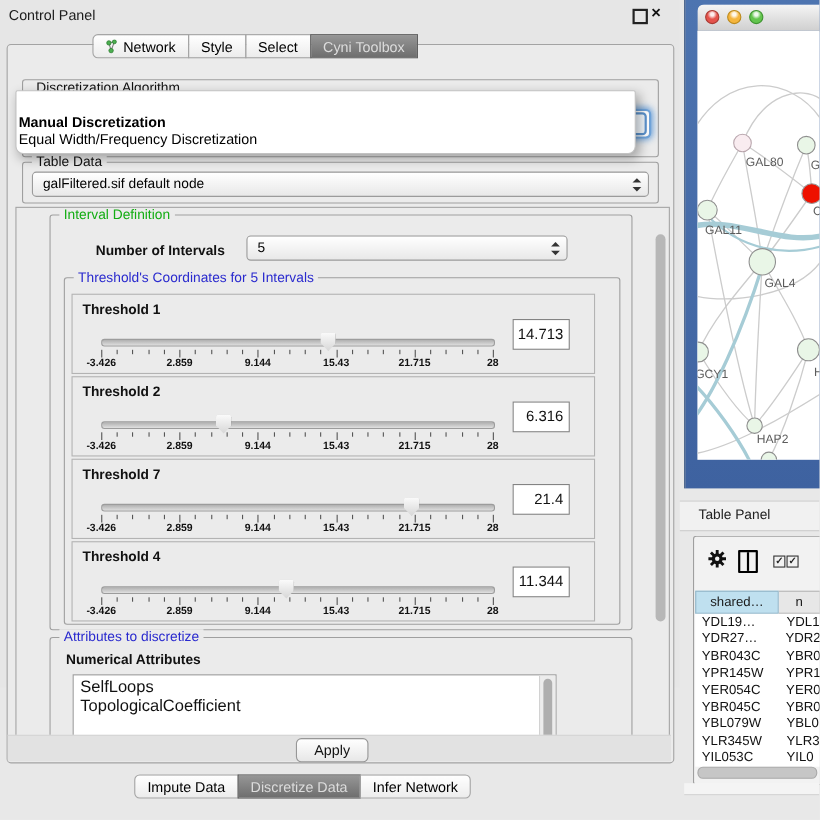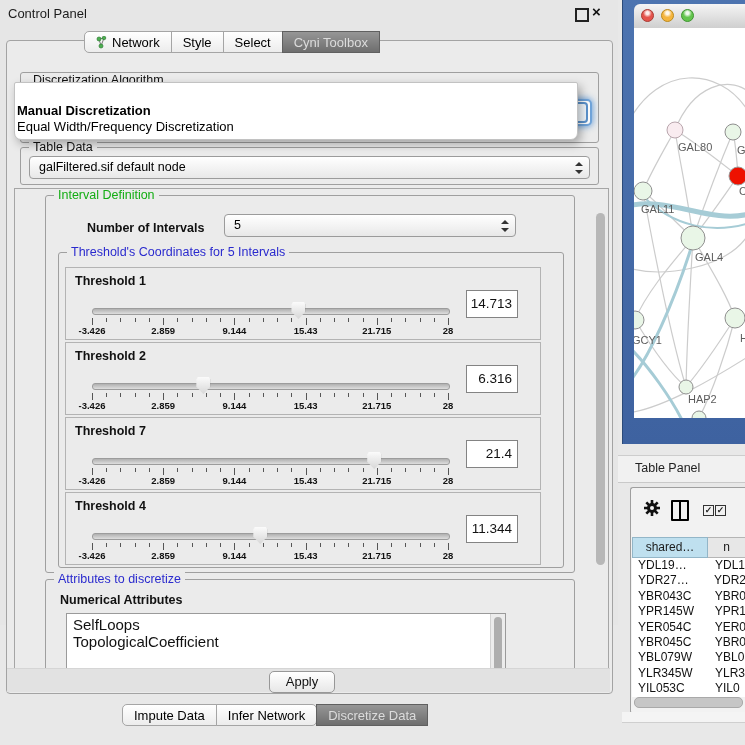--- a/index.html
+++ b/index.html
@@ -394,25 +394,25 @@
     </div>
   </div>
 
   <div id="apply-strip" class="abs"></div>
   <div id="apply-btn" class="abs">Apply</div>
 
   <div id="tabs-bottom" class="segrow">
     <div class="seg first">
       <span>Impute Data</span>
     </div>
+    <div class="seg selected">
+      <span>Discretize Data</span>
+    </div>
     <div class="seg last">
       <span>Infer Network</span>
-    </div>
-    <div class="seg selected">
-      <span>Discretize Data</span>
     </div>
   </div>
 </div>
 
 <div id="net-window" class="abs">
   <div id="net-titlebar" class="abs">
     <div id="light-red" class="light"></div>
     <div id="light-yellow" class="light"></div>
     <div id="light-green" class="light"></div>
   </div>

